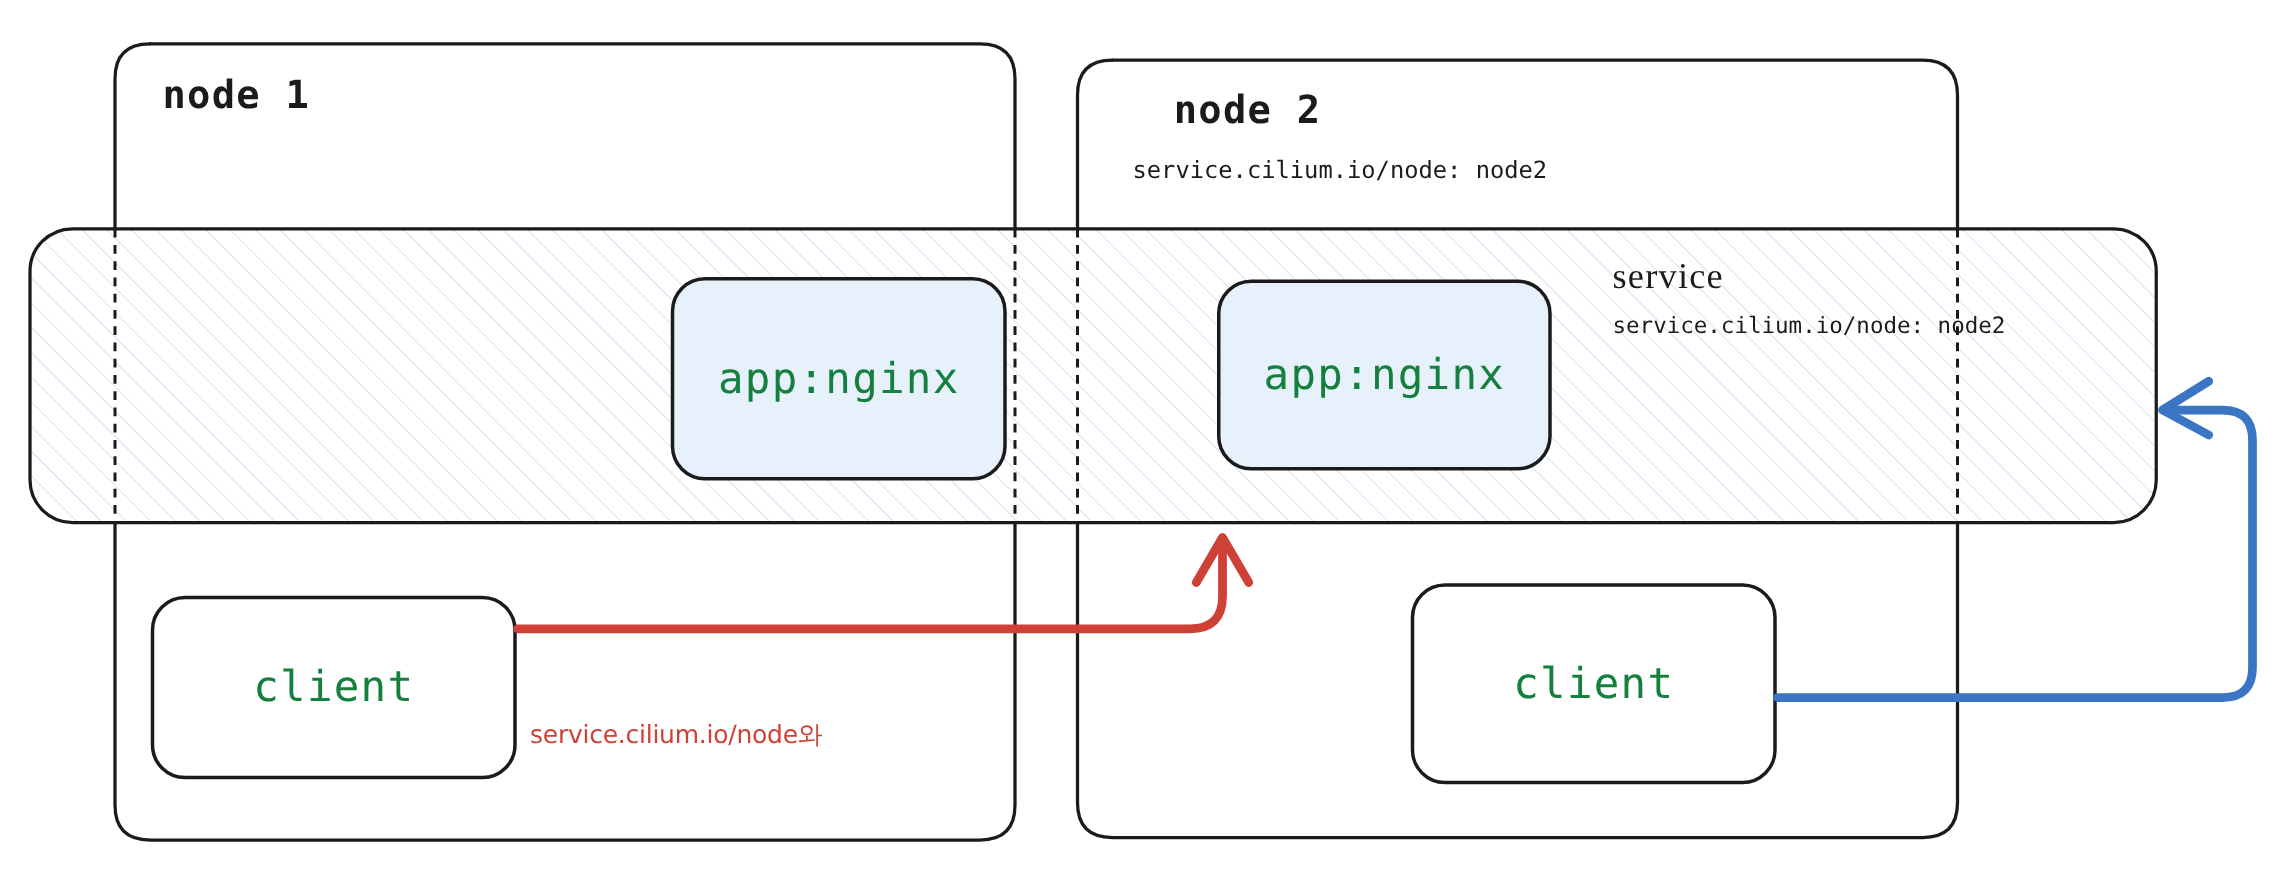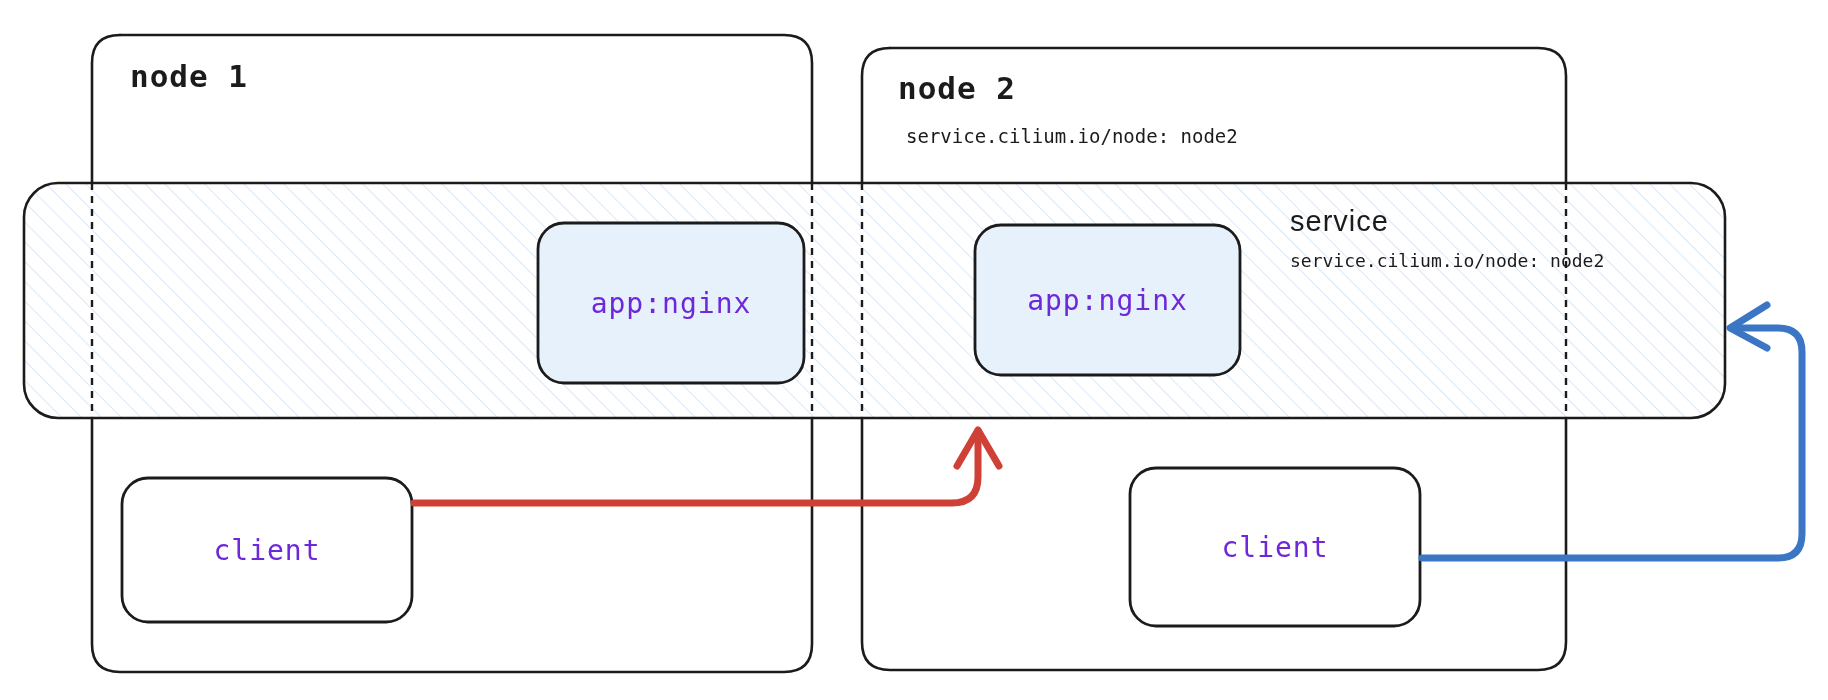--- a/index.html
+++ b/index.html
@@ -22,30 +22,30 @@
 
   .node-title{
     font-family:"DejaVu Sans Mono", monospace;
     font-size:31px;font-weight:700;letter-spacing:1px;color:#1b1b1b;
   }
   .node-sub{
     font-family:"DejaVu Sans Mono", monospace;
     font-size:19px;font-weight:400;color:#1b1b1b;letter-spacing:0px;
   }
   .svc-title{
-    font-family:Liberation Sans, sans-serif;
+    font-family:Liberation Serif, serif;
     font-size:29px;font-weight:400;color:#1b1b1b;letter-spacing:1px;
   }
   .svc-sub{
     font-family:"DejaVu Sans Mono", monospace;
     font-size:18px;font-weight:400;color:#1b1b1b;
   }
   .box-label{
     font-family:"DejaVu Sans Mono", monospace;
-    font-size:28px;font-weight:400;color:#6d28d9;letter-spacing:1px;
+    font-size:34px;font-weight:400;color:#15803d;letter-spacing:1px;
   }
   .anno{
     font-family:"DejaVu Sans", sans-serif;
     font-size:20px;font-weight:500;line-height:28px;color:#cf4136;
     letter-spacing:-0.2px;
   }
   .anno div{white-space:pre;}
 
   
   .centered{
@@ -92,30 +92,31 @@
 
     <path d="M 414 503 L 952 503 Q 978 503 978 477 L 978 432" fill="none" stroke="#cf4136" stroke-width="7" stroke-linecap="round" stroke-linejoin="round"></path>
     <path d="M 957 466 L 978 430 L 999 466" fill="none" stroke="#cf4136" stroke-width="7" stroke-linecap="round" stroke-linejoin="round"></path>
 
     <path d="M 1422 558 L 1778 558 Q 1802 558 1802 534 L 1802 352 Q 1802 328 1778 328 L 1738 328" fill="none" stroke="#3a76c4" stroke-width="7" stroke-linecap="round" stroke-linejoin="round"></path>
     <path d="M 1767 305 L 1730 328 L 1767 348" fill="none" stroke="#3a76c4" stroke-width="7" stroke-linecap="round" stroke-linejoin="round"></path>
   </svg>
 
   <div class="txt node-title" style="left:130px;top:58px;">node 1</div>
 
-  <div class="txt node-title" style="left:898px;top:70px;">node 2</div>
+  <div class="txt node-title" style="left:939px;top:70px;">node 2</div>
   <div class="txt node-sub" style="left:906px;top:125px;">service.cilium.io/node: node2</div>
 
   <div class="txt svc-title" style="left:1290px;top:205px;">service</div>
   <div class="txt svc-sub" style="left:1290px;top:250px;">service.cilium.io/node: node2</div>
 
   <div class="txt box-label centered" style="left:538px;top:223px;width:266px;height:160px;">app:nginx</div>
   <div class="txt box-label centered" style="left:975px;top:225px;width:265px;height:150px;">app:nginx</div>
 
   <div class="txt box-label centered" style="left:122px;top:478px;width:290px;height:144px;">client</div>
   <div class="txt box-label centered" style="left:1130px;top:468px;width:290px;height:158px;">client</div>
 
   <div class="txt anno" style="left:424px;top:517px;">
+    <div>service.cilium.io/node와</div>
     
     
   </div>
 
 </div>
 
 </body></html>

